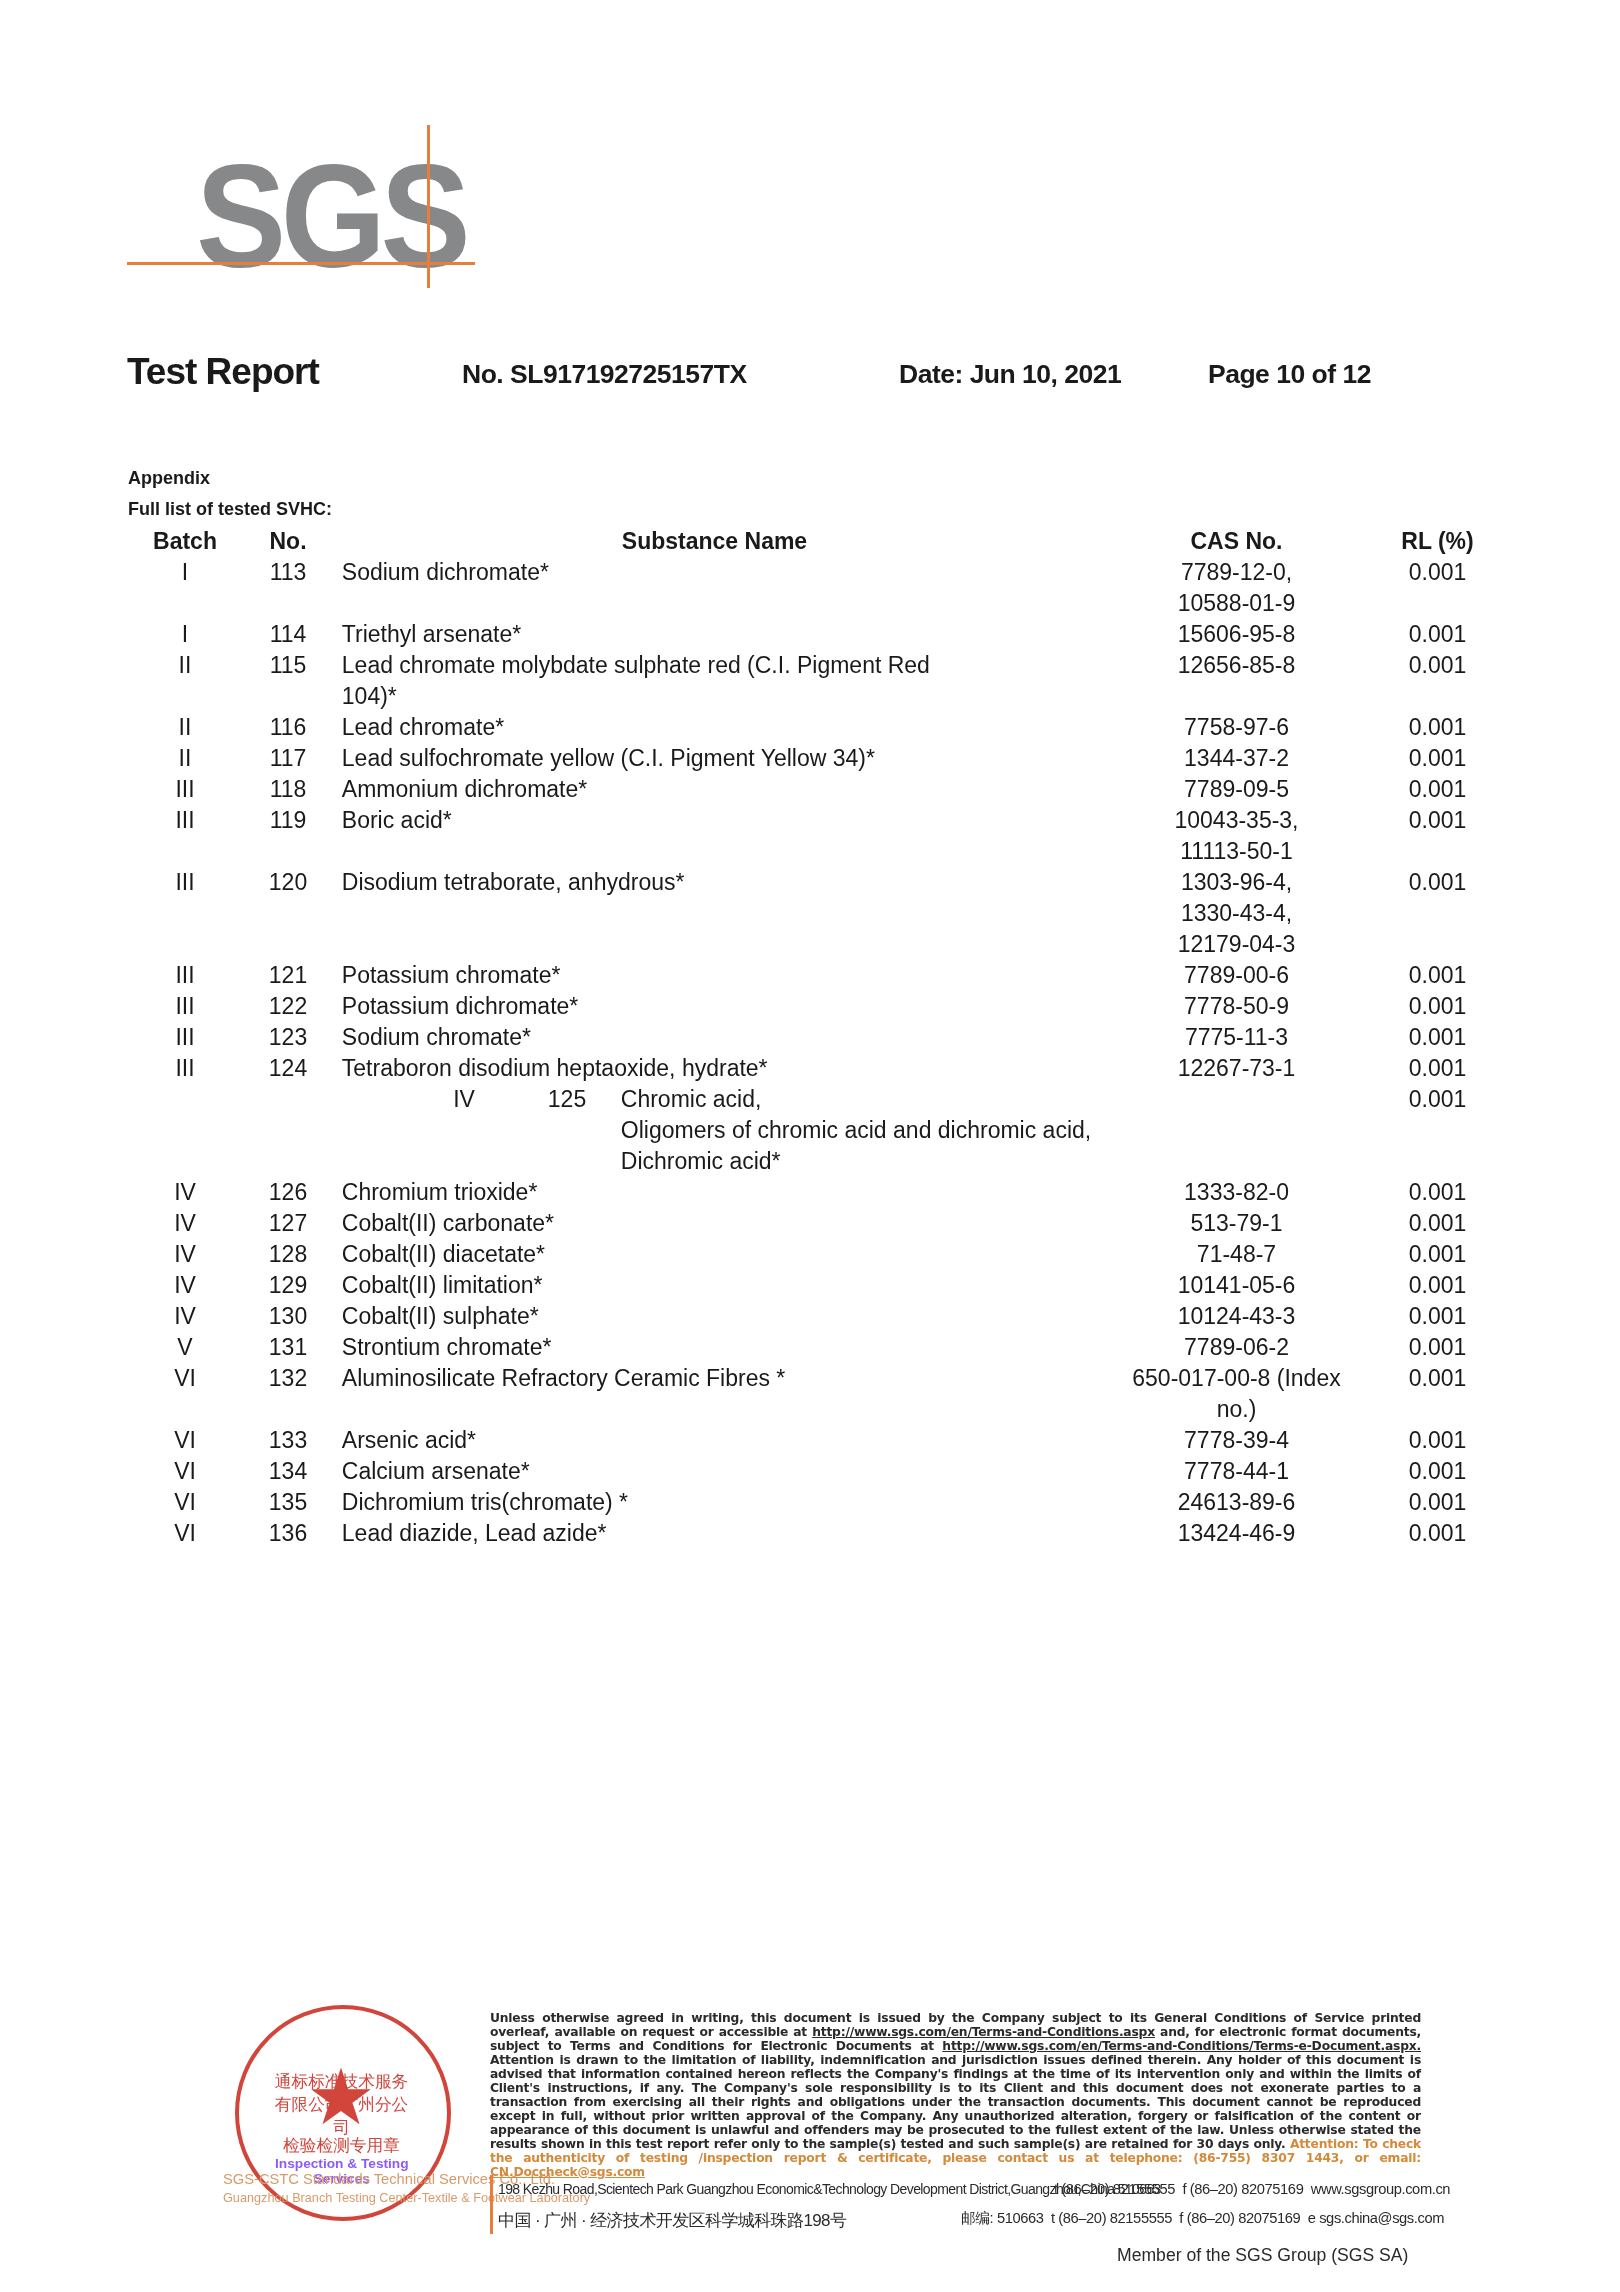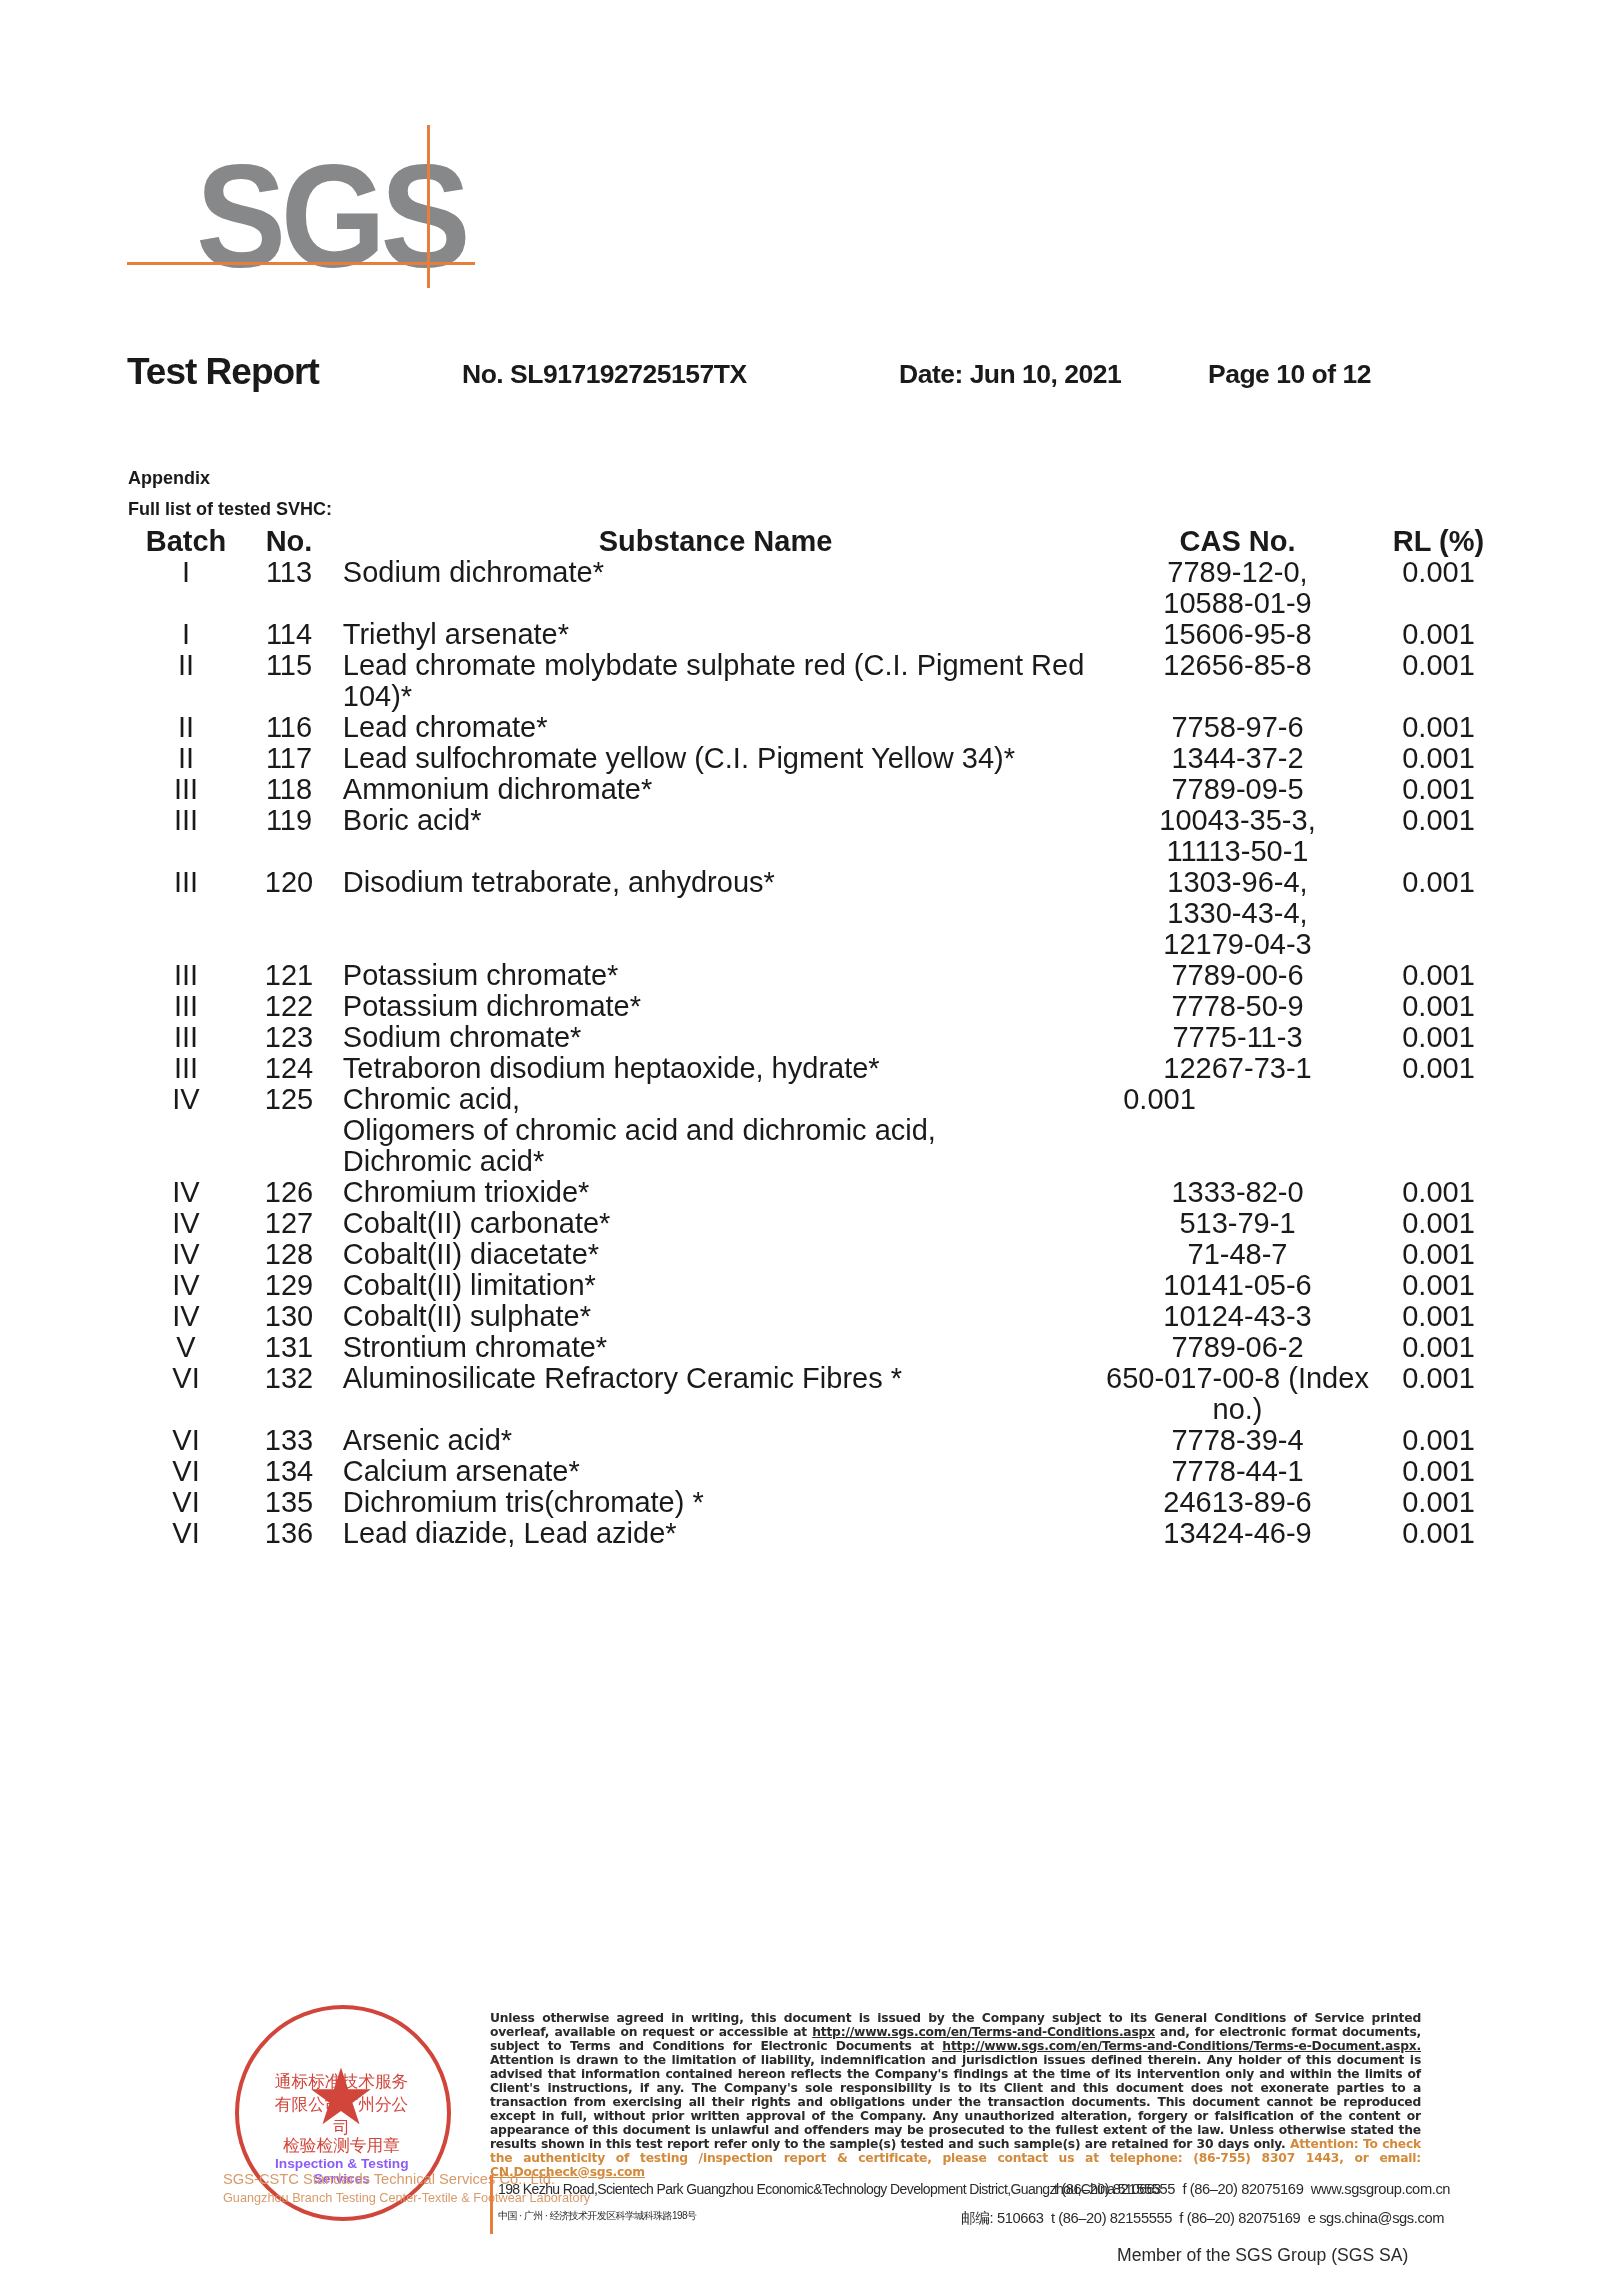--- a/index.html
+++ b/index.html
@@ -19,21 +19,21 @@
     .hdr-title { position: absolute; left: 0; top: 0; font-weight: bold; font-size: 37px; letter-spacing: -1px; }
     .hdr-no { position: absolute; left: 335px; top: 7.8px; font-weight: bold; font-size: 26.5px; letter-spacing: -0.5px; }
     .hdr-date { position: absolute; left: 772px; top: 7.8px; font-weight: bold; font-size: 26.5px; letter-spacing: -0.5px; }
     .hdr-page { position: absolute; left: 1081px; top: 7.8px; font-weight: bold; font-size: 26.5px; letter-spacing: -0.5px; }
 
     
     .appendix { position: absolute; left: 128px; top: 463px; font-weight: bold; font-size: 18px; line-height: 31px; }
 
     
     .table { position: absolute; left: 127px; top: 526px; width: 1372px; }
-    .trow { position: relative; display: flex; font-size: 29px; line-height: 31px; }
+    .trow { position: relative; display: flex; font-size: 23px; line-height: 31px; justify-content: flex-end; }
     .thead { font-weight: bold; }
     .c-batch { width: 118px; text-align: center; flex: none; }
     .c-no { width: 88px; text-align: center; flex: none; }
     .c-name { width: 765px; padding-left: 9.8px; flex: none; box-sizing: border-box; white-space: pre-line; }
     .c-cas { width: 279px; text-align: center; flex: none; white-space: pre-line; }
     .c-rl { width: 123px; text-align: center; flex: none; }
     .thead .c-name { text-align: center; padding-left: 0; }
 
     
     .footer { position: absolute; left: 0; top: 1995px; width: 1620px; height: 294px; }
@@ -50,21 +50,21 @@
                   text-align: justify; color: #2a2a2a; font-weight: bold; font-family: "DejaVu Sans", sans-serif;
                   letter-spacing: -0.2px; }
     .disclaimer .u { text-decoration: underline; }
     .attention { color: #d38a3a; }
     .attention .u { text-decoration: underline; }
 
     .addr-bar { position: absolute; left: 490px; top: 180px; width: 2.9px; height: 59px; background: #e87e3b; }
     .addr1, .addr2 { position: absolute; left: 498px; font-size: 14px; color: #2a2a2a; white-space: nowrap;
                      letter-spacing: -0.6px; }
     .addr1 { top: 186px; }
-    .addr2 { top: 214px; font-size: 10px; }
+    .addr2 { top: 214px; font-size: 17px; }
     .addr-right { position: absolute; left: 961px; font-size: 14.7px; color: #2a2a2a; white-space: nowrap; letter-spacing: -0.4px; }
     .ar1 { top: 186px; } .ar2 { top: 214px; }
     .member { position: absolute; left: 1117px; top: 250px; font-size: 17.6px; color: #2a2a2a; }
   </style>
 </head>
 <body>
 
 <div class="logo">
   <div class="logo-text">SGS</div>
   <div class="logo-hline"></div>

